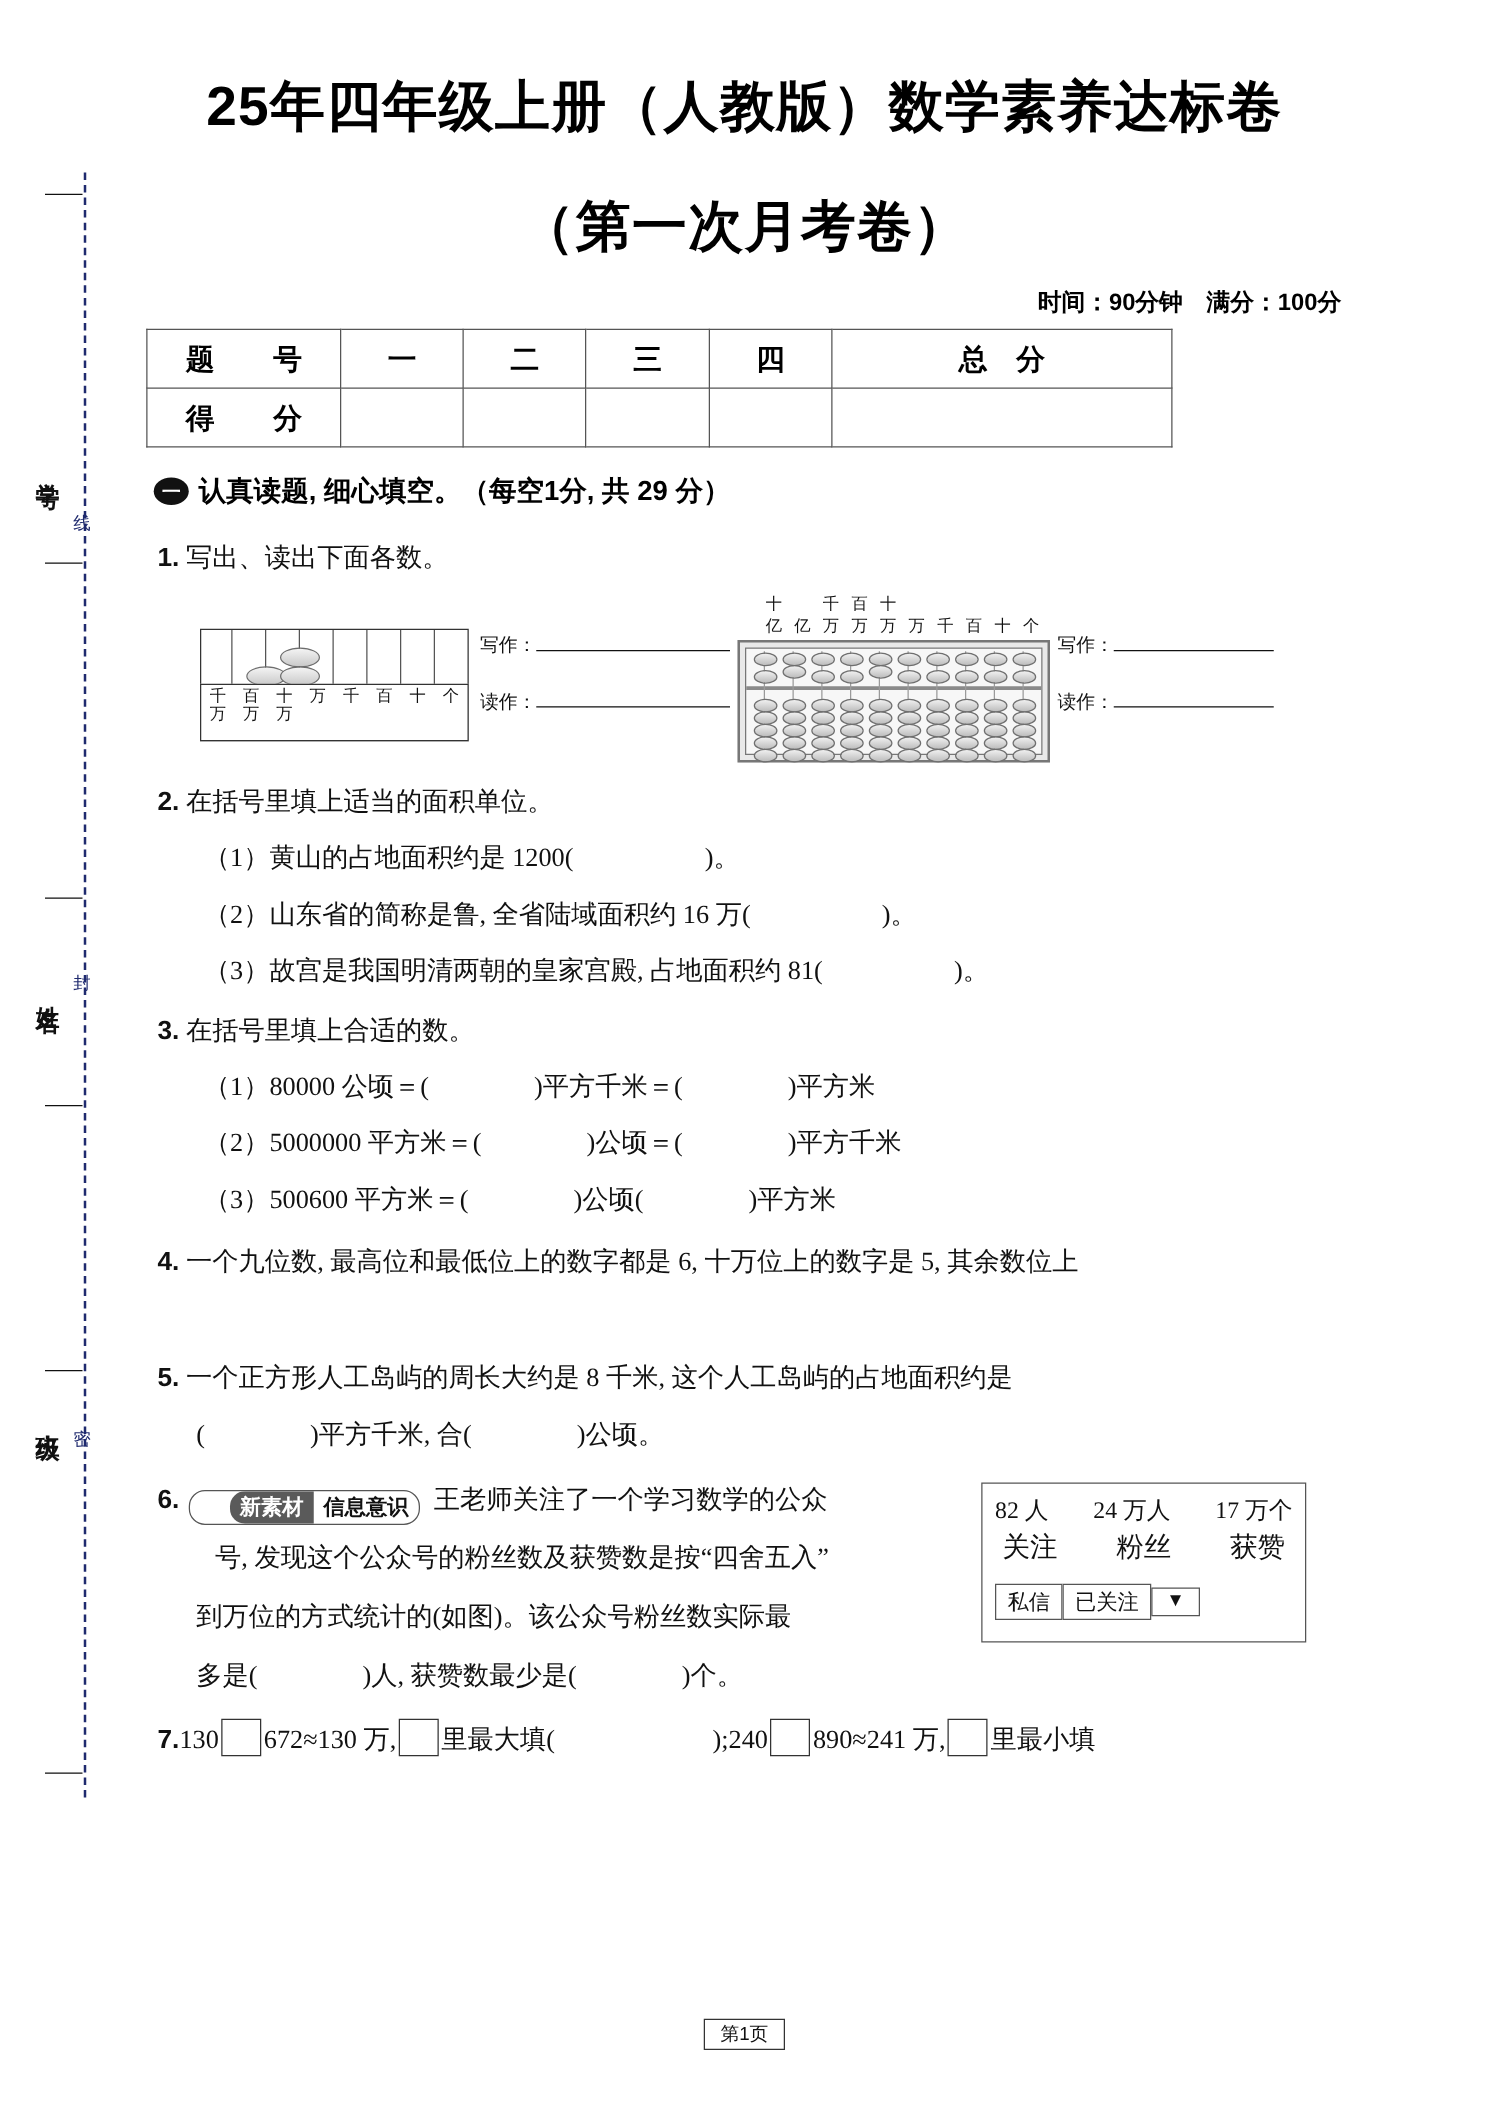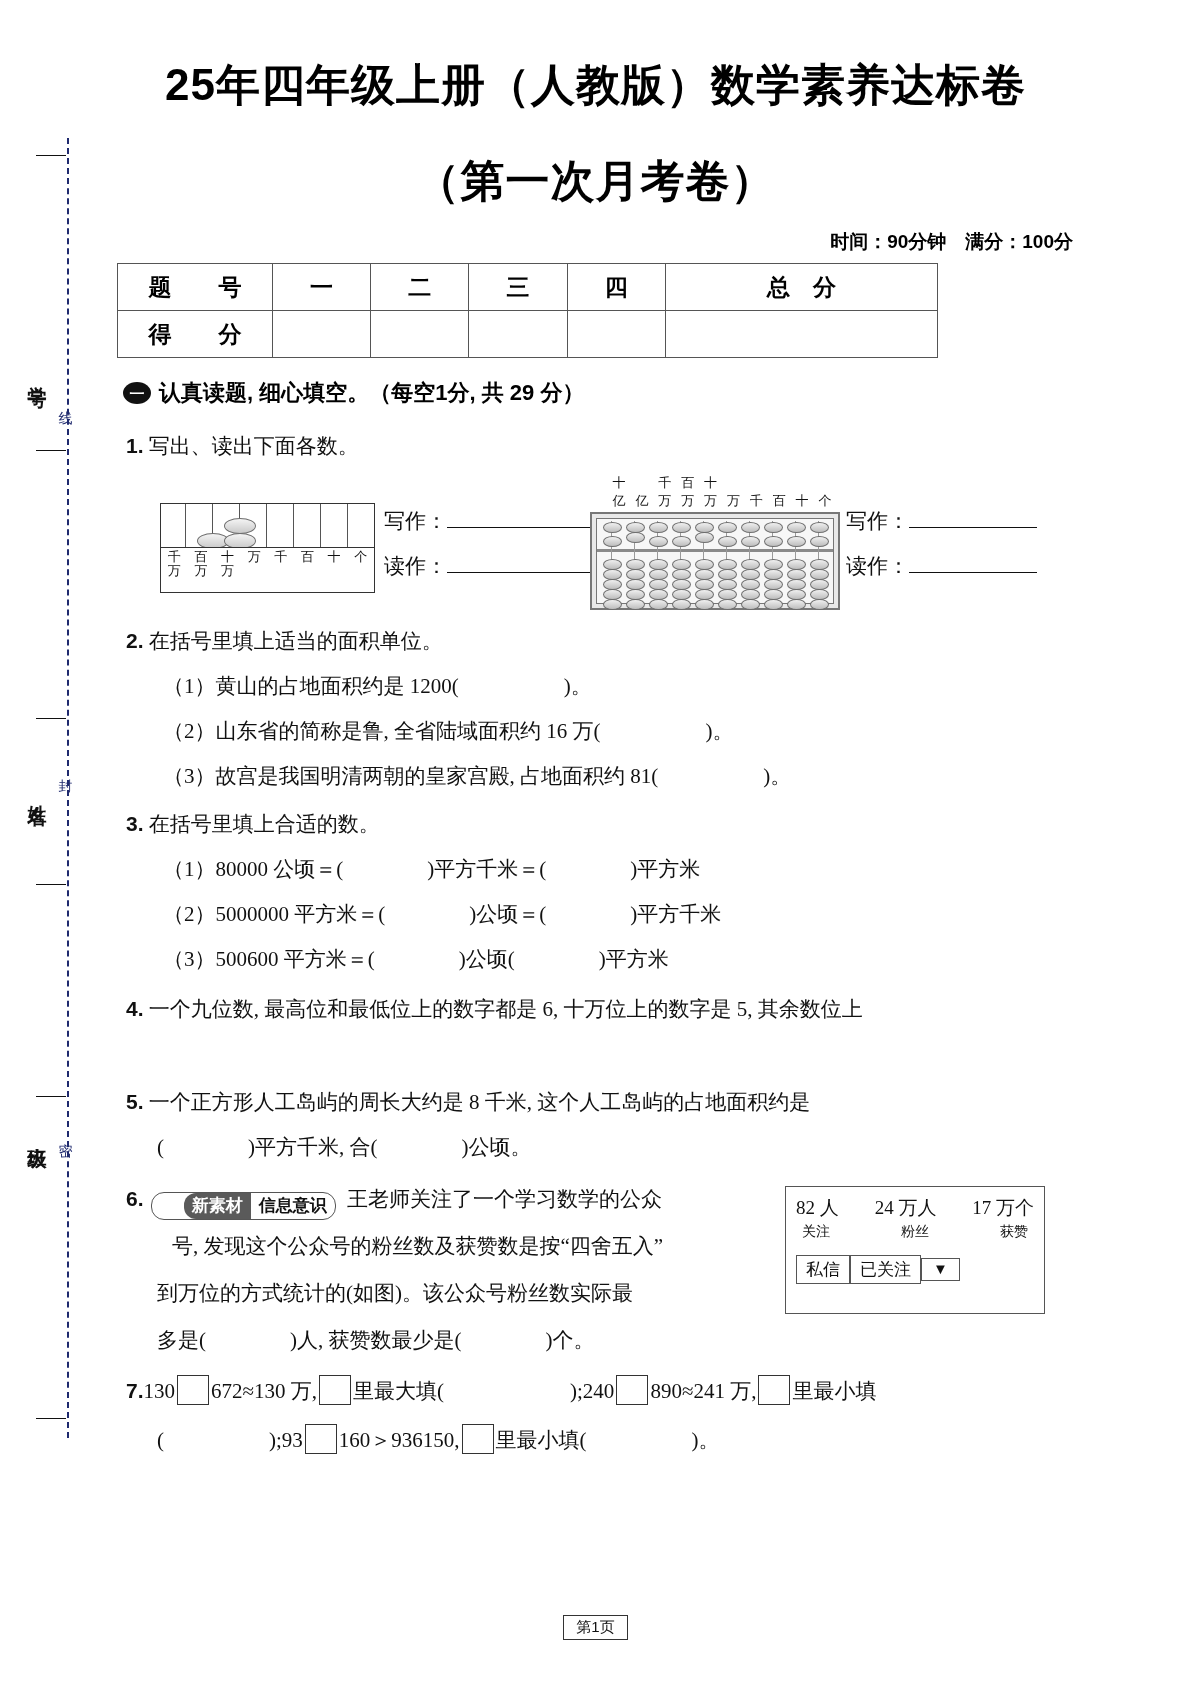--- a/index.html
+++ b/index.html
@@ -114,21 +114,21 @@
   }
   .ab-beam{position:absolute;left:0;right:0;top:30px;height:3px;background:#8a8a8a;}
   .ab-rod{position:absolute;top:2px;bottom:2px;width:1.2px;background:#9a9a9a;}
   .ab-bead{
     position:absolute;width:17px;height:9px;border-radius:50%;
     background:linear-gradient(180deg,#f0f0f0,#bdbdbd);border:1px solid #6f6f6f;
   }
 
   
   .wr{
-    position:absolute;font-size:21px;color:#111;white-space:nowrap;
+    position:absolute;font-size:15px;color:#111;white-space:nowrap;
   }
   .uline{display:inline-block;border-bottom:1.4px solid #111;vertical-align:baseline;}
 
   
   .badge-wrap{
     display:inline-flex;align-items:stretch;border:1.5px solid #555;border-radius:13px;
     overflow:hidden;vertical-align:-5px;margin:0 6px 0 2px;height:26px;background:#fff;padding-left:32px;
   }
   .badge-dark{
     background:#5a5a5a;color:#fff;font-family:"Liberation Sans","DejaVu Sans",sans-serif;
@@ -140,21 +140,21 @@
     font-size:17px;padding:0 8px;display:flex;align-items:center;
   }
 
   
   .infocard{
     position:absolute;left:785px;top:1186px;width:260px;height:128px;
     border:1.6px solid #555;background:#fff;box-sizing:border-box;padding:8px 10px;
     font-family:"Liberation Serif","DejaVu Serif",serif;
   }
   .ic-row{display:flex;justify-content:space-between;font-size:19px;color:#111;}
-  .ic-row.small{font-size:14px;margin-top:2px;}
+  .ic-row.small{font-size:22px;margin-top:2px;}
   .ic-btns{display:flex;align-items:center;margin-top:14px;}
   .ic-btn{
     border:1.4px solid #555;padding:2px 9px;font-size:17px;color:#111;background:#fff;
   }
   .ic-arrow{
     border:1.4px solid #555;padding:2px 11px;font-size:15px;color:#111;background:#fff;
   }
 
   
   .sbox{
@@ -462,21 +462,18 @@
     <div class="ic-btns">
       <span class="ic-btn">私信</span>
       <span class="ic-btn">已关注</span>
       <span class="ic-arrow">▼</span>
     </div>
   </div>
 
   <div class="q" style="left:126px;top:1375px;">
     <span class="num">7.</span><span>130</span><span class="sbox"></span><span>672≈130 万,</span><span class="sbox"></span><span>里最大填(　　　　　　);240</span><span class="sbox"></span><span>890≈241 万,</span><span class="sbox"></span><span>里最小填</span>
   </div>
-  <div class="q" style="left:157px;top:1424px;">
-    <span>(　　　　　);93</span><span class="sbox"></span><span>160＞936150,</span><span class="sbox"></span><span>里最小填(　　　　　)。</span>
-  </div>
 
   <div class="footer">
     <span>第1页</span>
   </div>
 
 </div>
 
 </body></html>

